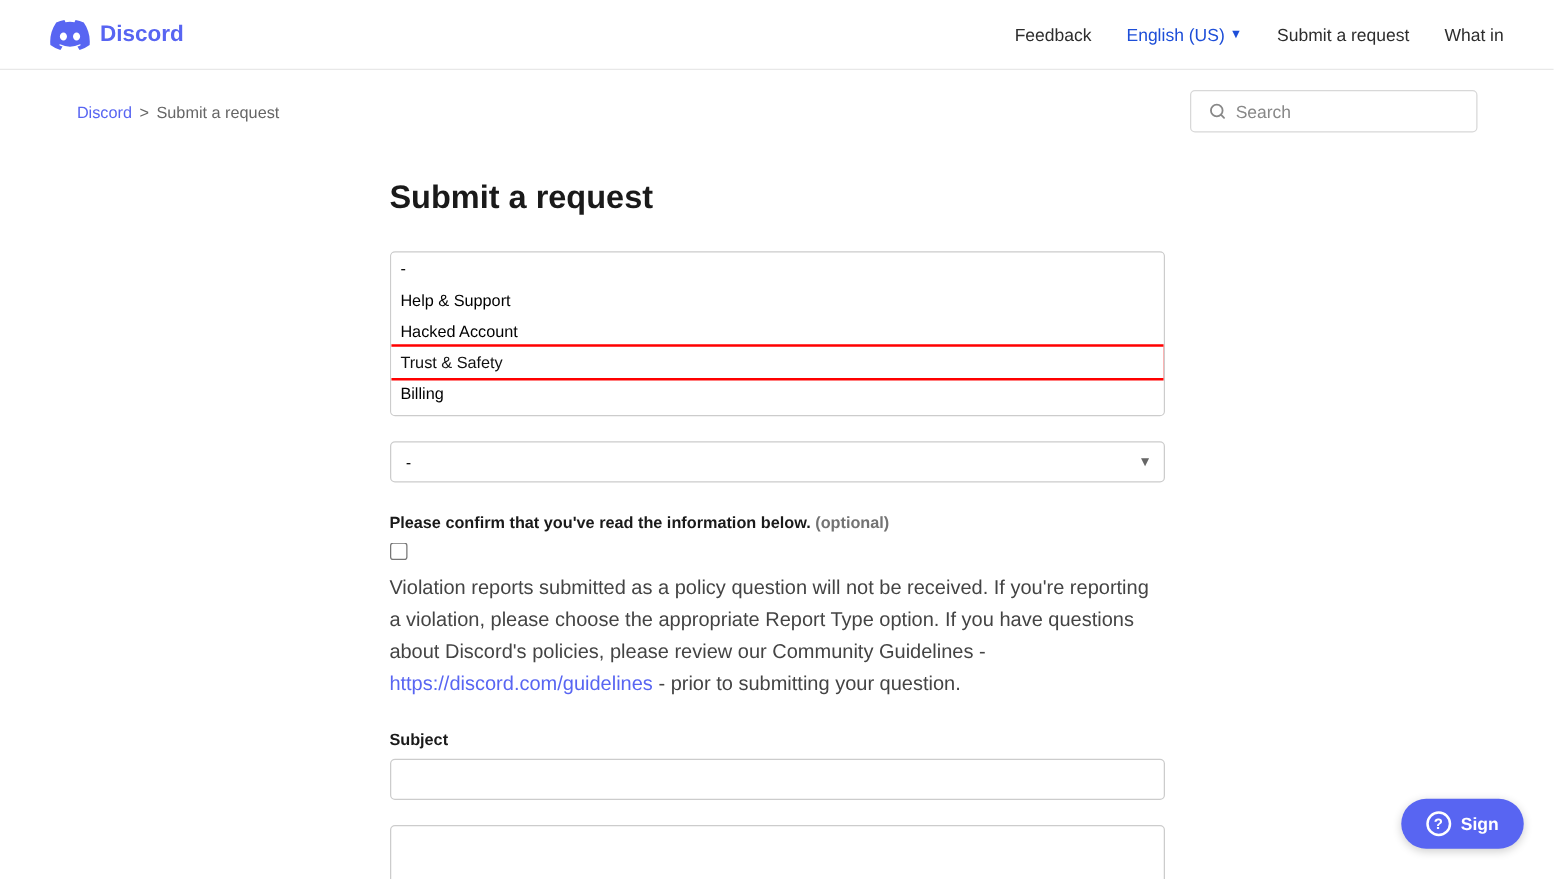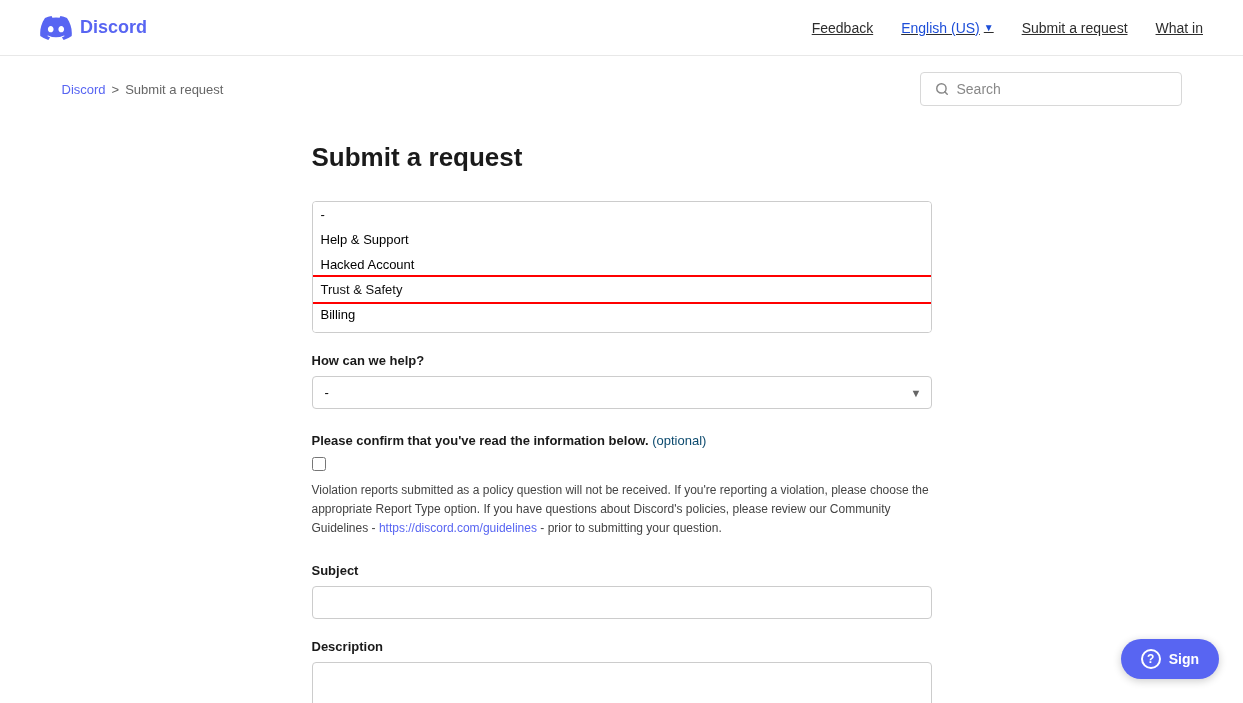--- a/index.html
+++ b/index.html
@@ -24,21 +24,20 @@
       text-decoration: none;
     }
     .discord-icon {
       width: 32px;
       height: 24px;
     }
     .header-nav {
       display: flex;
       align-items: flex-start;
       gap: 28px;
-      text-decoration: underline;
     }
     .header-nav a {
       color: #2d2d2d;
       text-decoration: none;
       font-size: 14px;
     }
     .lang-btn {
       display: flex;
       align-items: center;
       gap: 4px;
@@ -69,21 +68,21 @@
     .breadcrumb-sep { color: #666; }
     .breadcrumb-current { color: #666; }
 
     .search-box {
       display: flex;
       align-items: center;
       gap: 8px;
       border: 1px solid #d8d8d8;
       border-radius: 4px;
       padding: 8px 14px;
-      width: 262px;
+      width: 230px;
       cursor: text;
       background: #fff;
     }
     .search-icon-svg { color: #888; flex-shrink: 0; }
     .search-placeholder { color: #888; font-size: 14px; }
 
     
     .main-content {
       max-width: 700px;
       margin: 0 auto;
@@ -153,36 +152,36 @@
     }
 
     
     .confirm-section { margin-bottom: 24px; }
     .confirm-label {
       font-size: 13px;
       font-weight: 600;
       color: #1a1a1a;
       margin-bottom: 8px;
     }
-    .optional-tag { color: #0c4a6e; font-weight: 400; text-align: right; }
+    .optional-tag { color: #737373; font-weight: 700; text-align: right; }
     .checkbox-row {
       display: flex;
       align-items: flex-start;
       gap: 8px;
       margin-bottom: 10px;
     }
     .checkbox-input {
       width: 14px;
       height: 14px;
       margin-top: 1px;
       flex-shrink: 0;
       cursor: pointer;
     }
     .confirm-text {
-      font-size: 12px;
+      font-size: 16px;
       color: #444;
       line-height: 1.6;
     }
     .confirm-text a { color: #5865f2; text-decoration: none; }
 
     
     .subject-section { margin-bottom: 20px; }
     .text-input {
       width: 100%;
       padding: 8px 12px;
@@ -281,21 +280,20 @@
         <option value="help_support">Help &amp; Support</option>
         <option value="hacked_account">Hacked Account</option>
         <option value="trust_safety" selected="" style="background:#fff; outline: 2px solid red;">Trust &amp; Safety</option>
         <option value="billing">Billing</option>
         <option value="community_programs">Community Programs</option>
       </select>
     </div>
   </div>
 
   <div>
-    <label class="form-label">How can we help?</label>
     <div class="select-wrapper">
       <select class="select-field">
         <option value="-">-</option>
       </select>
       <span class="select-arrow">▼</span>
     </div>
   </div>
 
   <div class="confirm-section">
     <div class="confirm-label">
@@ -309,21 +307,20 @@
       Violation reports submitted as a policy question will not be received. If you're reporting a violation, please choose the appropriate Report Type option. If you have questions about Discord's policies, please review our Community Guidelines - <a href="#">https://discord.com/guidelines</a> - prior to submitting your question.
     </p>
   </div>
 
   <div class="subject-section">
     <label class="form-label">Subject</label>
     <input type="text" class="text-input" style="">
   </div>
 
   <div class="description-section">
-    <label class="form-label">Description</label>
     <textarea class="textarea-input" style=""></textarea>
   </div>
 </main>
 
 <button class="help-btn">
   <div class="help-circle">?</div>
   <span>Sign</span>
 </button>
 
 </body></html>

